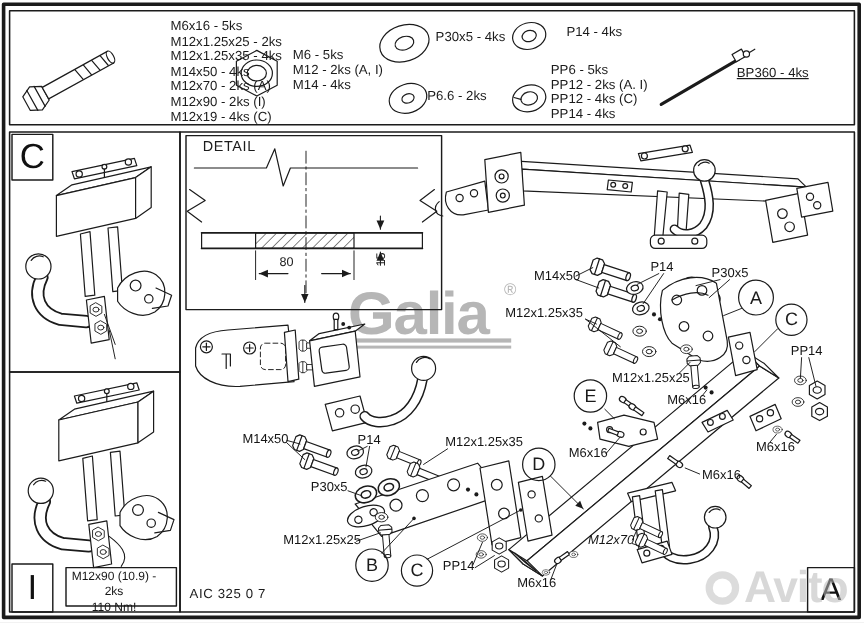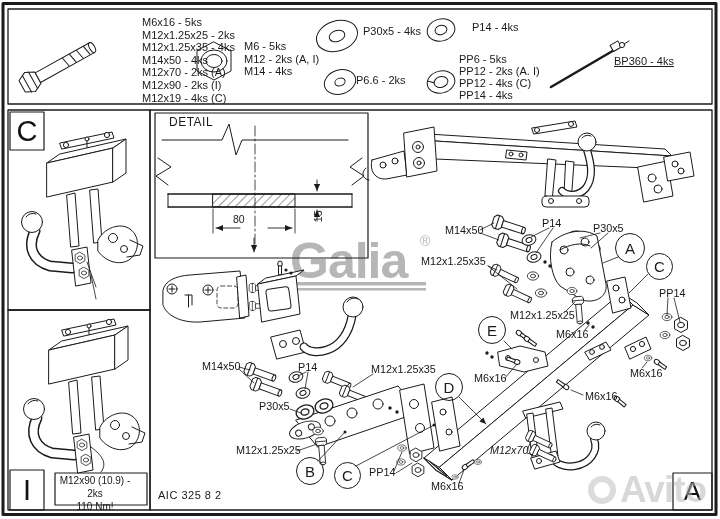--- a/index.html
+++ b/index.html
@@ -450,19 +450,19 @@
 
   <div class="co" style="left:615px; top:233px; width:30px; height:30px;">A</div>
   <div class="co" style="left:646px; top:253px; width:27px; height:27px;">C</div>
   <div class="co" style="left:478px; top:316px; width:28px; height:28px;">E</div>
   <div class="co" style="left:435px; top:373px; width:28px; height:28px;">D</div>
   <div class="co" style="left:296px; top:457px; width:28px; height:28px;">B</div>
   <div class="co" style="left:334px; top:462px; width:27px; height:27px;">C</div>
 
   <div class="titleblock">
   </div>
-  <div class="t" style="left:158px; top:489px; font-size:11px; letter-spacing:0.5px;">AIC 325 8 2</div>
+  <div class="t" style="left:158px; top:489px; font-size:11px; letter-spacing:0.5px;">AIC 325 0 7</div>
   <div class="boxletter" style="left:673px; top:473px; width:39px; height:37px; font-size:26px;">A</div>
 
   <div class="wm-ring"></div>
   <div class="wm">Avito</div>
 
 </div>
 
 </body></html>

